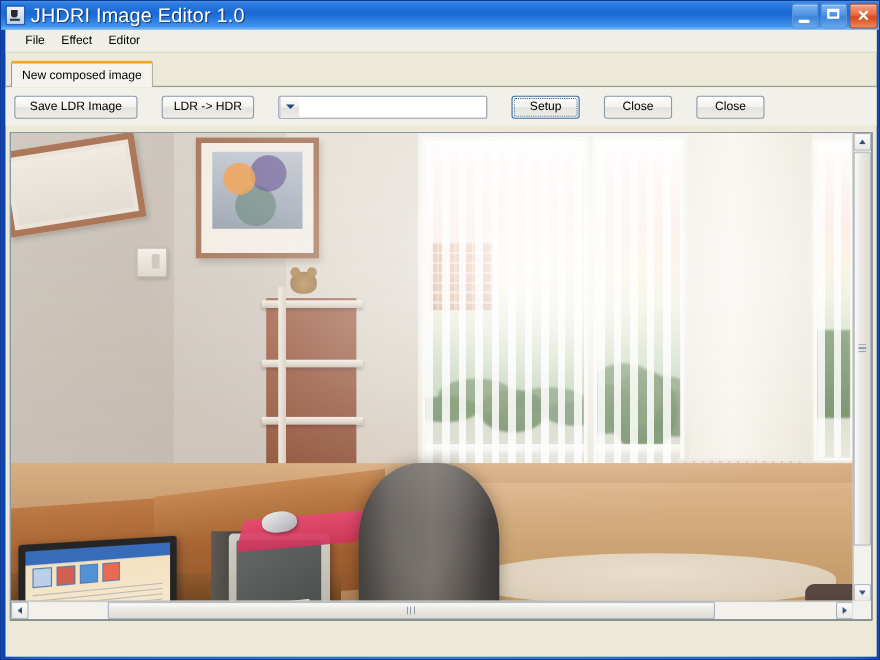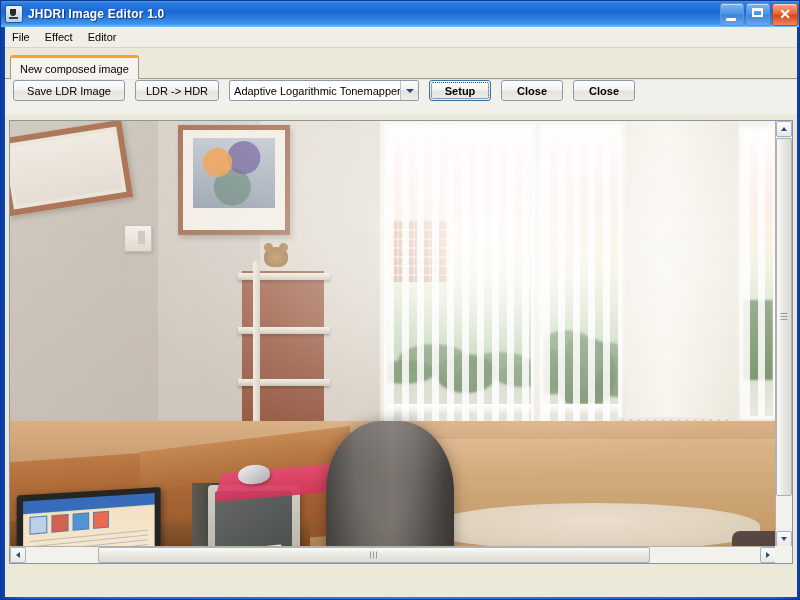--- a/index.html
+++ b/index.html
@@ -40,22 +40,22 @@
     width: 6px; height: 7px;
     background: #2a2a2a;
     border-radius: 0 0 3px 3px;
   }
   .tb-icon::after {
     content: ""; position: absolute; left: 3px; top: 11px;
     width: 9px; height: 2px; background: #3b3b3b;
   }
   .tb-title {
     color: #ffffff;
-    font-size: 12px;
-    font-weight: bold;
+    font-size: 18px;
+    font-weight: normal;
     text-shadow: 1px 1px 1px rgba(0,0,30,0.55);
     white-space: nowrap;
     letter-spacing: 0.2px;
   }
   .tb-buttons {
     position: absolute; right: 3px; top: 2px;
     display: flex; gap: 2px;
   }
   .tb-btn {
     width: 22px; height: 21px;
@@ -101,21 +101,21 @@
   }
 
   
   .menubar {
     position: absolute; left: 0; top: 0;
     width: 792px; height: 21px;
     background: #f0efe7;
     border-bottom: 1px solid #d8d5c4;
     display: flex; align-items: center;
     box-sizing: border-box;
-    padding-left: 0;
+    padding-left: 11px;
   }
   .menu-item {
     font-size: 11px; color: #000;
     padding: 3px 8px 3px 7px;
     line-height: 13px;
     cursor: default;
   }
 
   
   .tabstrip {
@@ -141,24 +141,24 @@
     width: 792px; height: 1px;
     background: #9a9a8a;
     z-index: 1;
   }
 
   
   .toolbar {
     position: absolute; left: 0; top: 53px;
     width: 792px; height: 34px;
     background: #f1f0ea;
-    display: flex; 
+    display: flex; align-items: center;
     padding-left: 8px;
     box-sizing: border-box;
-    gap: 10px;
+    gap: 22px;
   }
   .btn {
     height: 21px;
     min-width: 60px;
     padding: 0 10px;
     font-size: 11px;
     color: #000;
     background: linear-gradient(to bottom, #fdfdfd 0%, #f2f2ef 48%, #e4e3de 52%, #eeede8 100%);
     border: 1px solid #8d9aa8;
     border-radius: 3px;
@@ -173,21 +173,21 @@
   }
   .btn.focused::after {
     content: "";
     position: absolute; left: 1px; top: 1px; right: 1px; bottom: 1px;
     border: 1px dotted #27518a;
     border-radius: 2px;
     pointer-events: none;
   }
   .btn-save { min-width: 112px; }
   .btn-hdr  { min-width: 80px; }
-  .btn-setup, .btn-render, .btn-close { min-width: 62px; font-weight: bold; }
+  .btn-setup, .btn-render, .btn-close { min-width: 62px; }
 
   .combo {
     height: 21px;
     width: 190px;
     background: #ffffff;
     border: 1px solid #8d9aa8;
     border-radius: 2px;
     display: flex; align-items: center;
     box-sizing: border-box;
     position: relative;
@@ -651,21 +651,20 @@
       <div class="tab-underline"></div>
       <div class="tab">
         <span>New composed image</span>
       </div>
     </div>
 
     <div class="toolbar">
       <div class="btn btn-save">Save LDR Image</div>
       <div class="btn btn-hdr">LDR -&gt; HDR</div>
       <div class="combo">
-        <div class="combo-text">Adaptive Logarithmic Tonemapper</div>
         <div class="combo-arrow">
             <span></span>
           </div>
       </div>
       <div class="btn btn-setup focused">Setup</div>
       <div class="btn btn-render">Close</div>
       <div class="btn btn-close">Close</div>
     </div>
 
     <div class="imagepane">

